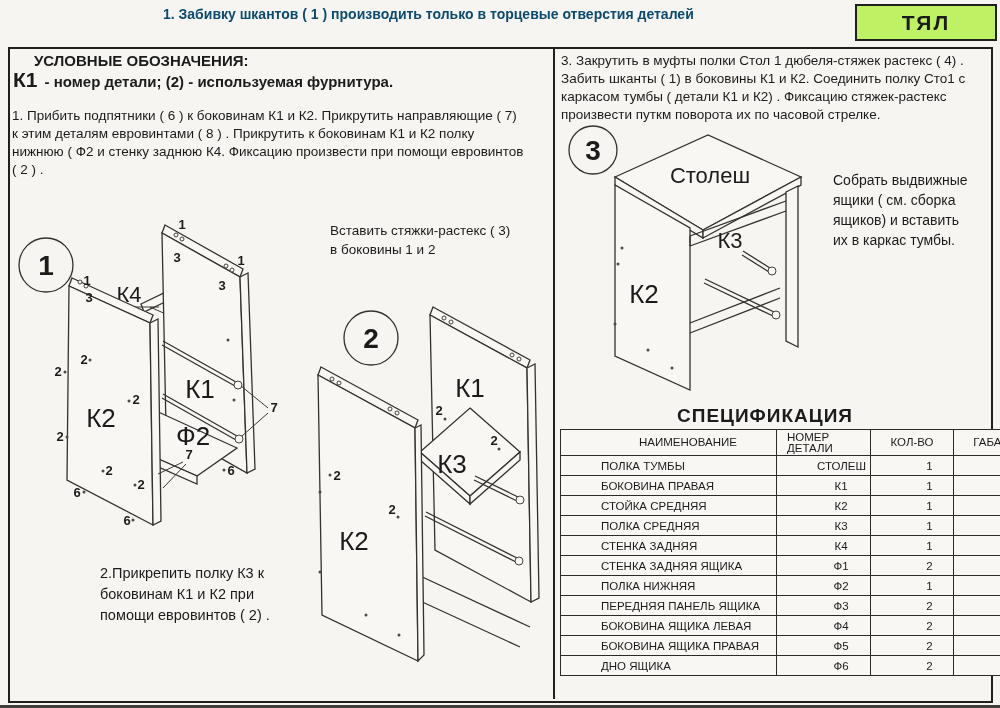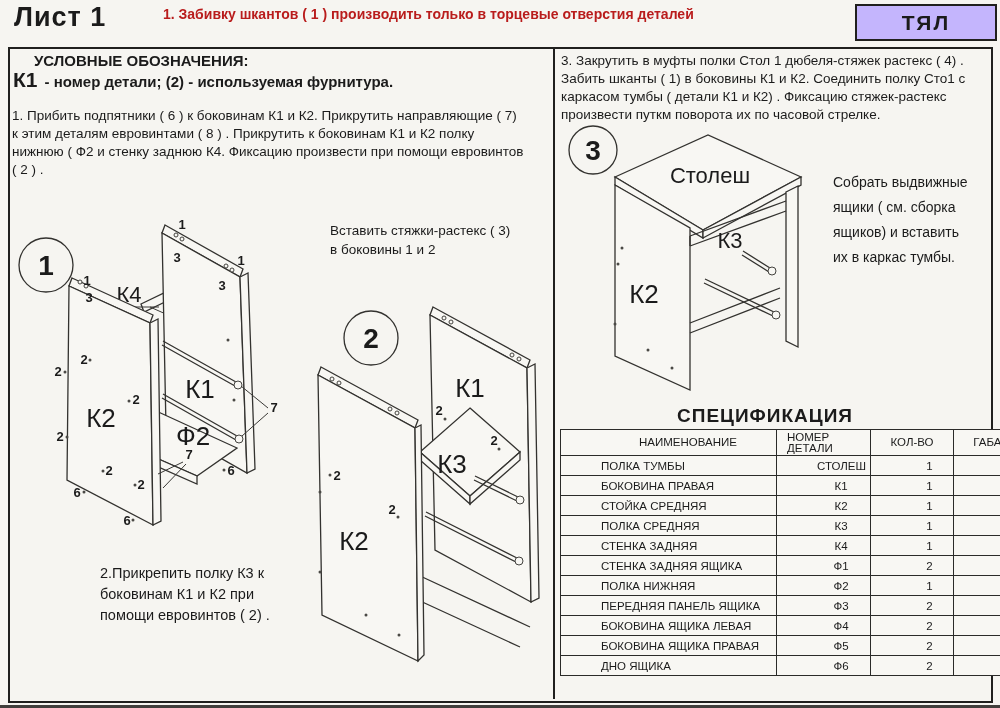--- a/index.html
+++ b/index.html
@@ -5,35 +5,35 @@
   html,body{margin:0;padding:0;}
   body{
     width:1000px;height:708px;position:relative;overflow:hidden;
     background:#edece7;
     font-family:"Liberation Sans", sans-serif;color:#1b1b1b;
   }
   .page{position:absolute;inset:0;background:#f6f5f1;}
   .abs{position:absolute;}
   .pre{white-space:pre-line;}
   .sheet-title{left:14px;top:2px;font-size:27px;font-weight:bold;letter-spacing:1px;}
-  .notes{left:163px;top:5px;font-size:14px;font-weight:bold;line-height:19px;color:#b91c1c;}
+  .notes{left:163px;top:5px;font-size:14px;font-weight:bold;line-height:19px;color:#0c4a6e;}
   .stamp{left:855px;top:4px;width:138px;height:33px;border:2px solid #20201e;
-         text-align:center;font-size:21px;font-weight:bold;line-height:33px;letter-spacing:2px;background:#c4b5fd;}
+         text-align:center;font-size:21px;font-weight:bold;line-height:33px;letter-spacing:2px;background:#bef264;}
   .main-border{left:8px;top:47px;width:981px;height:652px;border:2px solid #20201e;}
   .divider{left:553px;top:47px;height:652px;border-left:2px solid #20201e;}
   .legend-title{left:34px;top:52px;font-size:15px;font-weight:bold;}
   .legend-line{left:13px;top:68px;}
   .legend-code{font-size:21px;font-weight:bold;margin-right:7px;}
   .legend-desc{font-size:15px;font-weight:bold;}
   .section-title{left:8px;top:90px;width:545px;text-align:center;font-size:16px;font-weight:bold;}
   .step1{left:12px;top:107px;width:538px;font-size:13.5px;line-height:18px;}
   .step2-insert{left:330px;top:221px;width:225px;font-size:13.5px;line-height:19px;}
   .step2{left:100px;top:563px;width:245px;font-size:14.5px;line-height:21px;}
   .step3{left:561px;top:52px;width:430px;font-size:13.5px;line-height:18px;}
-  .step3-drawers{left:833px;top:170px;width:158px;font-size:14px;line-height:25px;}
+  .step3-drawers{left:833px;top:170px;width:158px;font-size:14px;line-height:20px;}
   .spec-title{left:560px;top:405px;width:410px;text-align:center;font-size:19px;font-weight:bold;letter-spacing:1px;}
   .spec-table{left:560px;top:429px;width:428px;border-collapse:collapse;background:#f8f7f3;
               font-size:11.5px;color:#1b1b1b;table-layout:fixed;}
   .spec-table th,.spec-table td{border:1.5px solid #2b2b29;padding:0 5px;overflow:hidden;white-space:nowrap;}
   .spec-table th{height:25px;font-weight:normal;line-height:11px;white-space:normal;}
   .spec-table td{height:19px;padding-left:40px;}
   .c-name{width:166px;text-align:left;}
   th.c-name{text-align:center;padding-left:44px;}
   .c-code{width:78px;text-align:center;}
   th.c-code{text-align:left;padding-left:10px;}
@@ -50,21 +50,20 @@
   .callout{font-size:13px;font-weight:bold;}
   .circnum{font-size:28px;font-weight:bold;}
   .hole{fill:#f8f7f3;stroke:#44433f;stroke-width:1;}
   .dot{fill:#4a4945;stroke:none;}
 </style>
 </head>
 <body>
 
 <div class="page">
 
-  <div class="abs sheet-title">Лист 1</div>
   <div class="abs notes">
     <div>1. Забивку шкантов  ( 1 )   производить только в торцевые отверстия деталей</div>
   </div>
   <div class="abs stamp">ТЯЛ</div>
 
   <div class="abs main-border"></div>
   <div class="abs divider"></div>
 
   <div class="abs legend-title">УСЛОВНЫЕ ОБОЗНАЧЕНИЯ:</div>
   <div class="abs legend-line">

